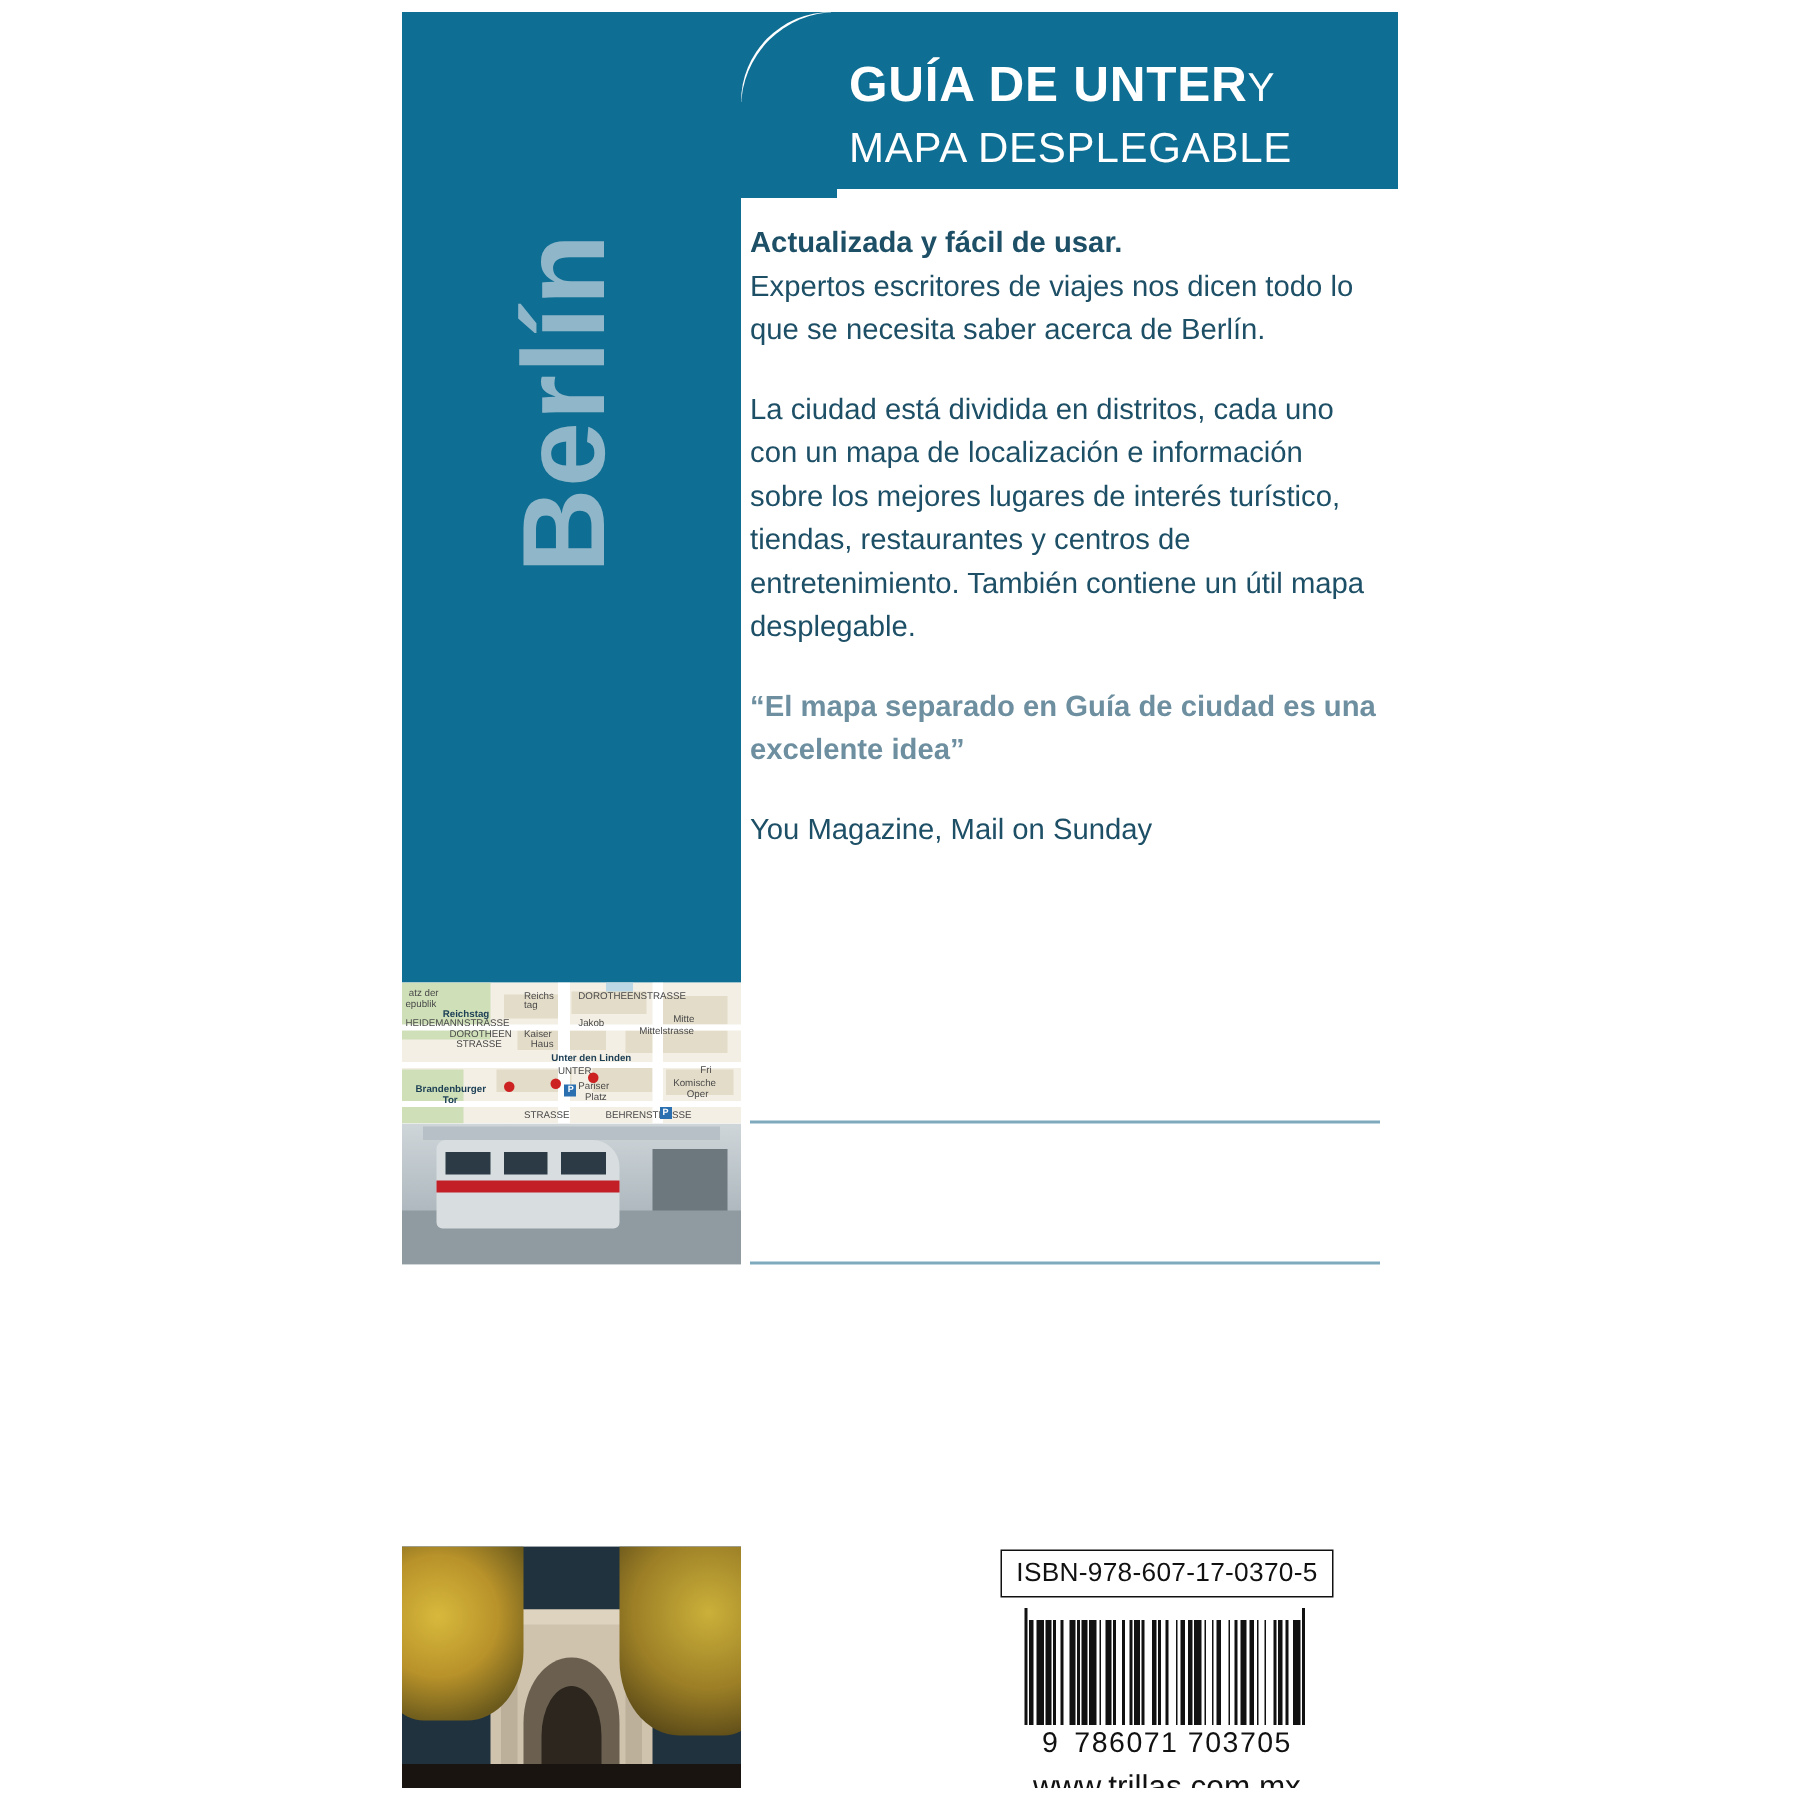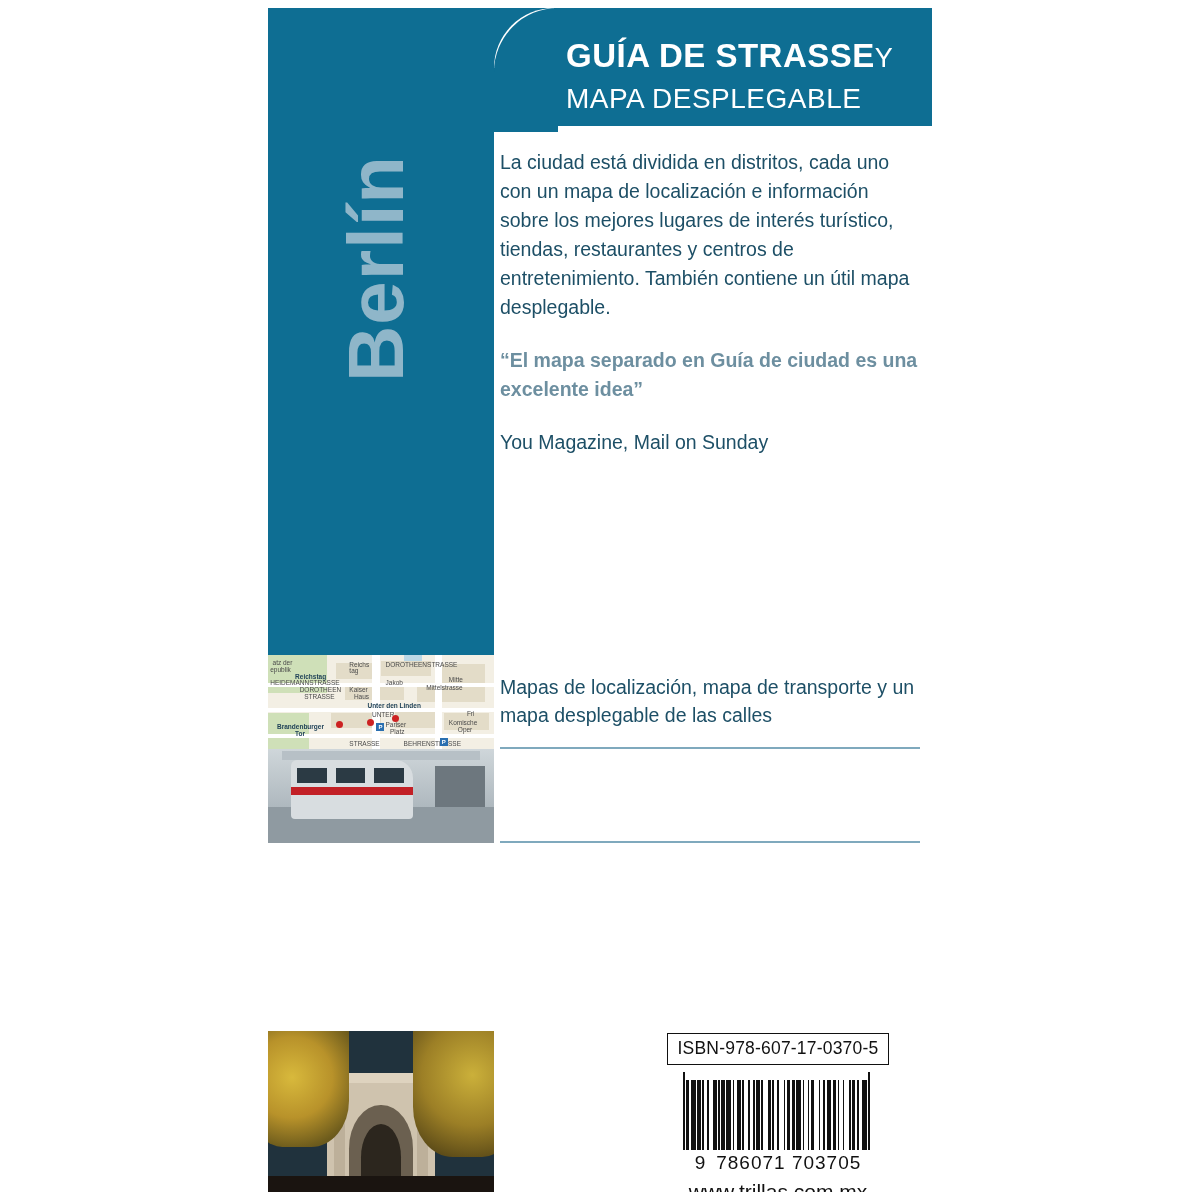--- a/index.html
+++ b/index.html
@@ -289,26 +289,30 @@
   <div class="spine">
     <div class="spine-title">Berlín</div>
   </div>
 
   <div class="header-band"></div>
   <div class="header-notch"></div>
   <div class="header-inner-round"></div>
 
   <div class="title-block">
     <div class="title-line1">
-      <span>GUÍA DE STRASSE</span><span class="y">Y</span>
+      <span>GUÍA DE UNTER</span><span class="y">Y</span>
     </div>
     <div class="title-line2">MAPA DESPLEGABLE</div>
   </div>
 
   <div class="copy">
+    <p>
+      <span class="lead-bold">Actualizada y fácil de usar.</span>
+      <span>Expertos escritores de viajes nos dicen todo lo que se necesita saber acerca de Berlín.</span>
+    </p>
     <p>La ciudad está dividida en distritos, cada uno con un mapa de localización e información sobre los mejores lugares de interés turístico, tiendas, restaurantes y centros de entretenimiento. También contiene un útil mapa desplegable.</p>
     <p class="quote">“El mapa separado en Guía de ciudad es una excelente idea”</p>
     <p class="quote-src">You Magazine, Mail on Sunday</p>
   </div>
 
   <div class="features">
 
 
 
     <div class="feature">
@@ -355,21 +359,20 @@
           <div class="lbl" style="left:84%;top:75%;">Oper</div>
           <div class="lbl" style="left:60%;top:90%;">BEHRENSTRASSE</div>
           <div class="lbl" style="left:36%;top:90%;">STRASSE</div>
           <div class="pin" style="left:30%;top:70%;"></div>
           <div class="pin" style="left:44%;top:68%;"></div>
           <div class="pin" style="left:55%;top:64%;"></div>
           <div class="pbox" style="left:48%;top:72%;">P</div>
           <div class="pbox" style="left:76%;top:88%;">P</div>
         </div>
       </div>
-      <div class="ftext">Mapas de localización, mapa de transporte y un mapa desplegable de las calles</div>
       <div class="rule"></div>
     </div>
 
     <div class="feature">
       <div class="thumb">
         <div class="ph train">
           <div class="roof"></div>
           <div class="far"></div>
           <div class="platform"></div>
           <div class="body"></div>

